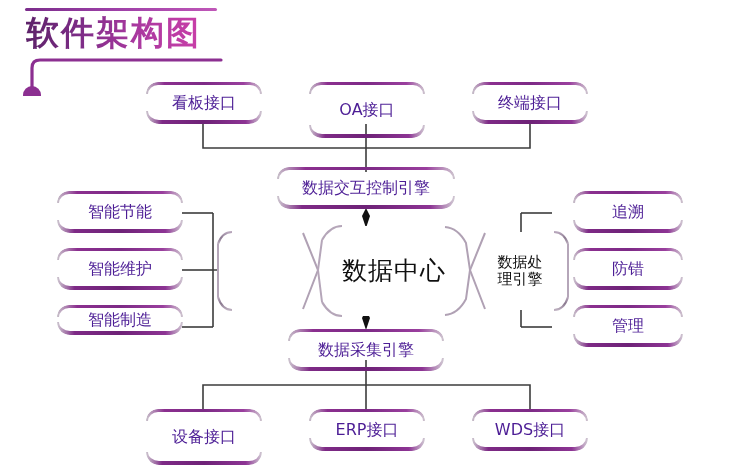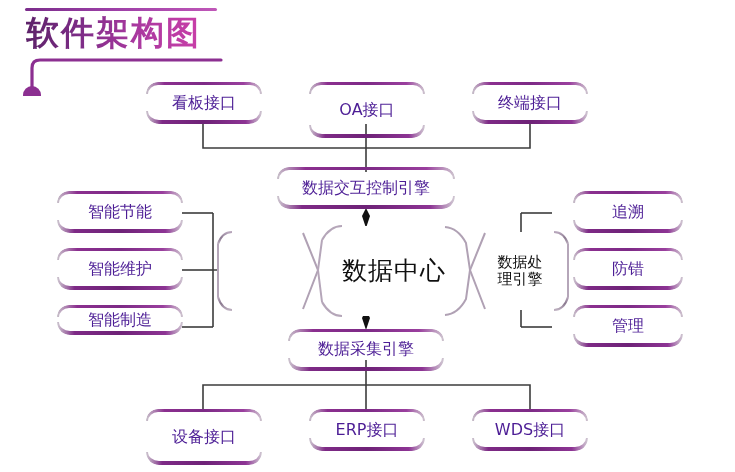--- a/index.html
+++ b/index.html
@@ -177,21 +177,21 @@
     <span class="cap bot"></span>
     <span class="label">终端接口</span>
   </div>
 
   <div class="pill" style="left:277px;top:167px;width:178px;height:42px;">
     <span class="cap top"></span>
     <span class="cap bot"></span>
     <span class="label">数据交互控制引擎</span>
   </div>
 
-  <div class="pill" style="left:288px;top:329px;width:156px;height:42px;font-family:Liberation Mono, monospace;">
+  <div class="pill" style="left:288px;top:329px;width:156px;height:42px;">
     <span class="cap top"></span>
     <span class="cap bot"></span>
     <span class="label">数据采集引擎</span>
   </div>
 
   <div class="pill" style="left:57px;top:191px;width:126px;height:42px;">
     <span class="cap top"></span>
     <span class="cap bot"></span>
     <span class="label">智能节能</span>
   </div>

